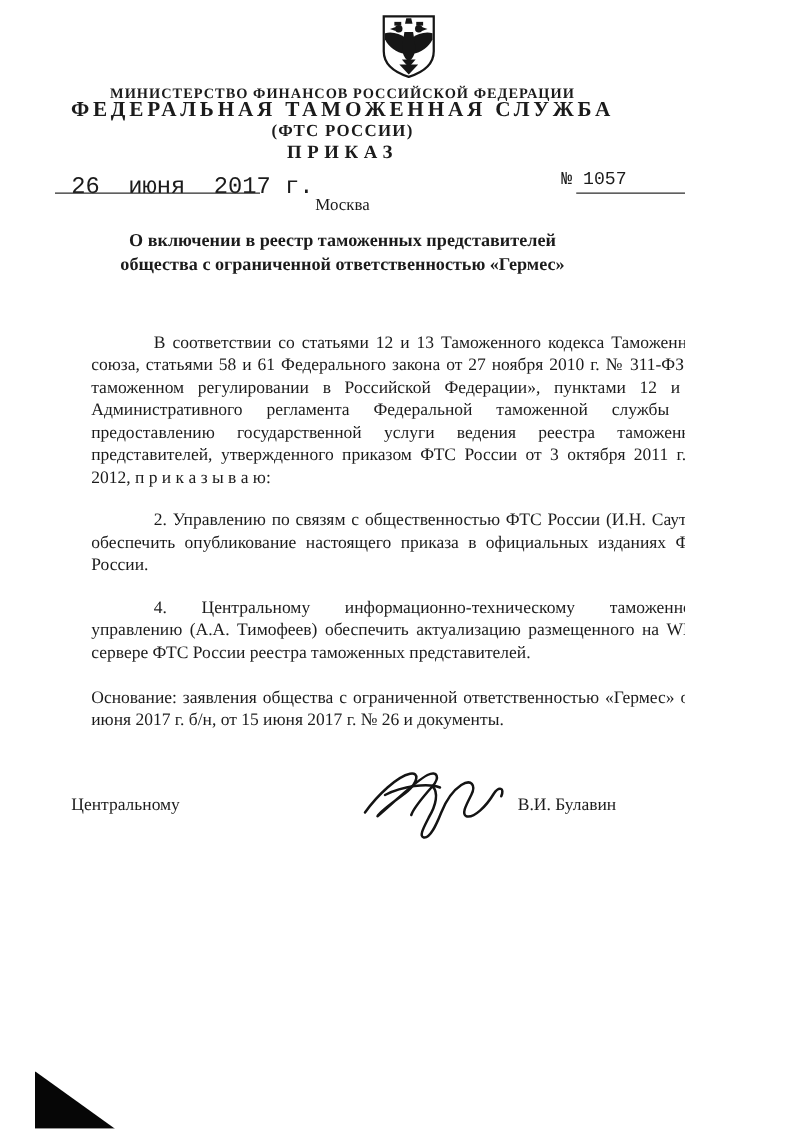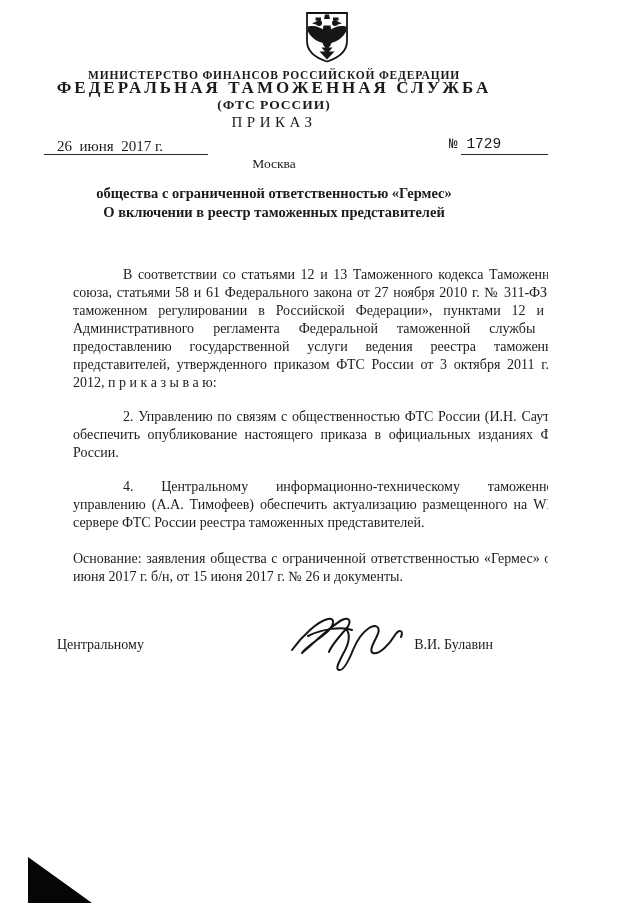--- a/index.html
+++ b/index.html
@@ -5,22 +5,22 @@
   html,body{margin:0;padding:0;background:#fff;}
   .page{
     position:relative;width:548px;height:905px;background:#fff;
     font-family:"Liberation Serif", serif;color:#1b1b1b;overflow:hidden;
   }
   .abs{position:absolute;}
   .center{left:0;right:0;text-align:center;}
   .hdr-ministry{top:69px;font-weight:bold;font-size:11.5px;letter-spacing:0.8px;}
   .hdr-agency{top:78px;font-weight:bold;font-size:17px;letter-spacing:3px;}
   .hdr-agency-short{top:97px;font-weight:bold;font-size:13.5px;letter-spacing:1px;}
-  .hdr-doctype{top:114px;font-weight:normal;font-size:15px;letter-spacing:4.5px;}
-  .date-field{left:57px;top:138px;font-family:Liberation Serif, serif;font-size:15px;white-space:pre;}
+  .hdr-doctype{top:114px;font-weight:bold;font-size:15px;letter-spacing:4.5px;}
+  .date-field{left:57px;top:138px;font-family:Liberation Mono, monospace;font-size:19px;white-space:pre;}
   .number-field{left:449px;top:136px;font-family:"Liberation Mono", monospace;font-size:14.5px;white-space:pre;}
   .rule{height:1px;background:#2c2c2c;}
   .date-rule{left:44px;top:154px;width:164px;}
   .num-rule{left:461px;top:154px;width:131px;}
   .city{top:156px;font-size:13.5px;}
   .doc-title{top:184px;font-weight:bold;font-size:14.5px;line-height:19px;}
   .body-block{left:57px;top:250px;width:528px;font-size:14px;line-height:18px;text-align:justify;}
   .body-block p{margin:16px;text-indent:50px;}
   .body-block p.basis{margin-top:18px;text-indent:0;}
   .sig-role{left:57px;top:637px;font-size:14px;}
@@ -54,28 +54,28 @@
       <path d="M15.5,40.5 h15 l-7.5,8 z"></path>
     </g>
   </svg>
 
   <div class="abs center hdr-ministry">МИНИСТЕРСТВО ФИНАНСОВ РОССИЙСКОЙ ФЕДЕРАЦИИ</div>
   <div class="abs center hdr-agency">ФЕДЕРАЛЬНАЯ ТАМОЖЕННАЯ СЛУЖБА</div>
   <div class="abs center hdr-agency-short">(ФТС РОССИИ)</div>
   <div class="abs center hdr-doctype">ПРИКАЗ</div>
 
   <div class="abs date-field">26  июня  2017 г.</div>
-  <div class="abs number-field">№ 1729</div>
+  <div class="abs number-field">№ 1057</div>
   <div class="abs rule date-rule"></div>
   <div class="abs rule num-rule"></div>
   <div class="abs center city">Москва</div>
 
   <div class="abs center doc-title">
+    <div>О включении в реестр таможенных представителей</div>
     <div>общества с ограниченной ответственностью «Гермес»</div>
-    <div>О включении в реестр таможенных представителей</div>
   </div>
 
   <div class="abs body-block">
     <p>В соответствии со статьями 12 и 13 Таможенного кодекса Таможенного союза, статьями 58 и 61 Федерального закона от 27 ноября 2010 г. № 311-ФЗ «О таможенном регулировании в Российской Федерации», пунктами 12 и 46 Административного регламента Федеральной таможенной службы по предоставлению государственной услуги ведения реестра таможенных представителей, утвержденного приказом ФТС России от 3 октября 2011 г. № 2012, п р и к а з ы в а ю:</p>
     <p>2. Управлению по связям с общественностью ФТС России (И.Н. Саутин) обеспечить опубликование настоящего приказа в официальных изданиях ФТС России.</p>
     <p>4. Центральному информационно-техническому таможенному управлению (А.А. Тимофеев) обеспечить актуализацию размещенного на WEB-сервере ФТС России реестра таможенных представителей.</p>
     <p class="basis">Основание: заявления общества с ограниченной ответственностью «Гермес» от 8 июня 2017 г. б/н, от 15 июня 2017 г. № 26 и документы.</p>
   </div>
 
   <div class="abs sig-role">Центральному</div>

